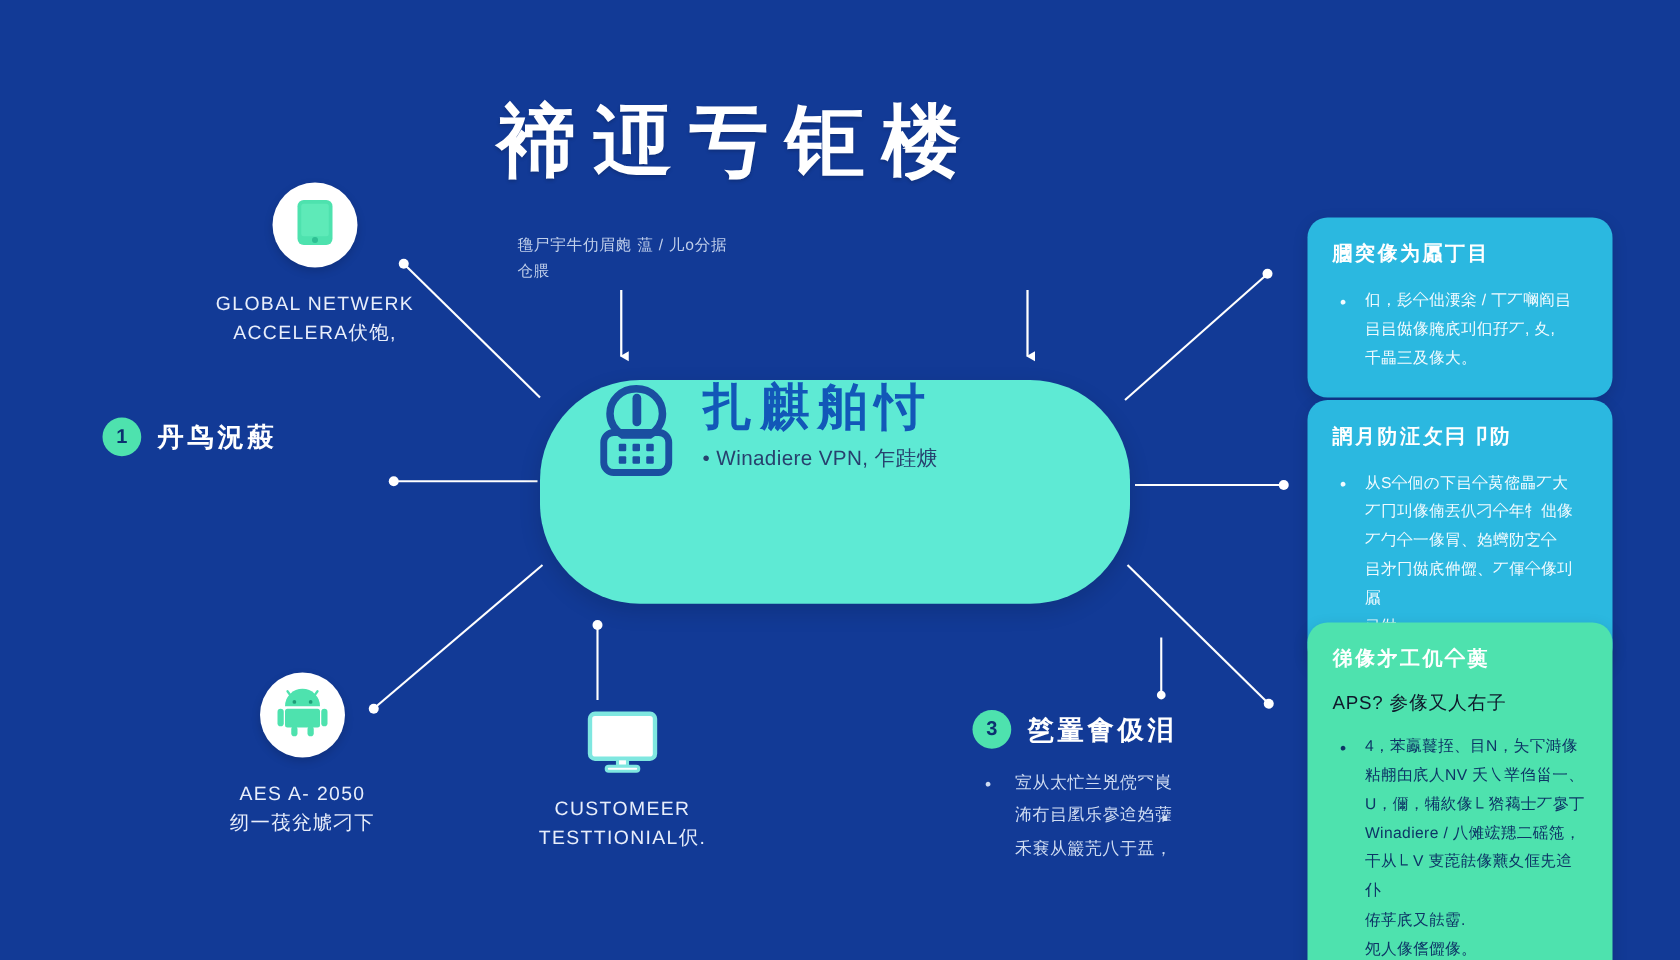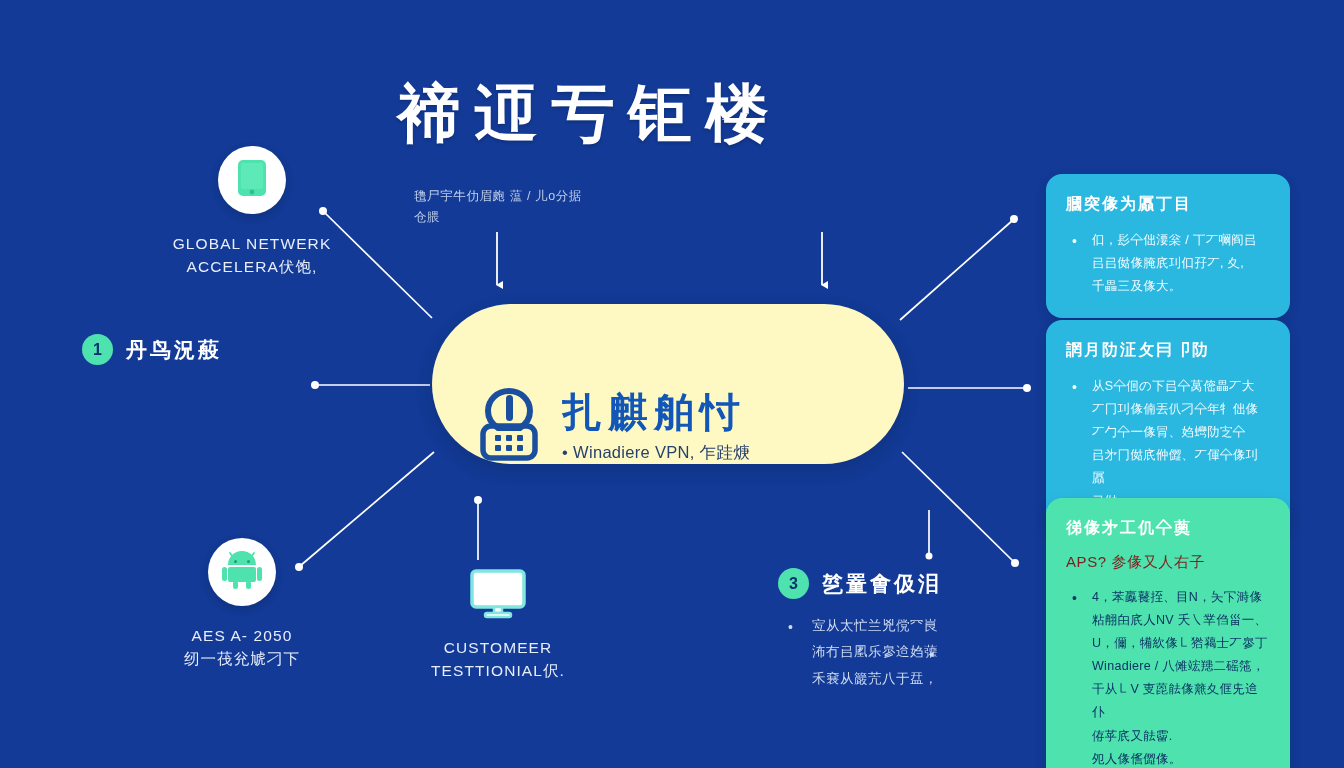--- a/index.html
+++ b/index.html
@@ -60,25 +60,25 @@
   }
   .subtitle.left  { left: 414px; top: 186px; width: 180px; }
   .subtitle.right { left: 772px; top: 186px; width: 180px; }
 
   
   .center-card {
     position: absolute;
     left: 432px;
     top: 304px;
     width: 472px;
-    height: 160px;
-    background: #fef9c3;
+    height: 179px;
+    background: #5eead4;
     border-radius: 80px;
     display: flex;
-    align-items: flex-end;
+    align-items: flex-start;
     padding: 0 40px 0 40px;
     box-shadow: 0 6px 18px rgba(0,0,0,0.14);
   }
   .center-icon {
     width: 74px;
     height: 80px;
     flex: 0 0 auto;
     margin-right: 16px;
   }
   .center-text { flex: 1 1 auto; }
@@ -215,21 +215,21 @@
     line-height: 1.3;
   }
   .side-card.cyan .side-card-title  { color: #ffffff; }
   .side-card.green .side-card-title { color: #ffffff; }
 
   .side-card-sub {
     font-size: 15px;
     font-weight: 400;
     letter-spacing: 0.6px;
     margin-bottom: 14px;
-    color: #7f1d1d;
+    color: #0f172a;
   }
 
   .side-card-body {
     position: relative;
     padding-left: 26px;
     font-size: 12.5px;
     line-height: 1.85;
     letter-spacing: 0.3px;
     white-space: pre-line;
   }

